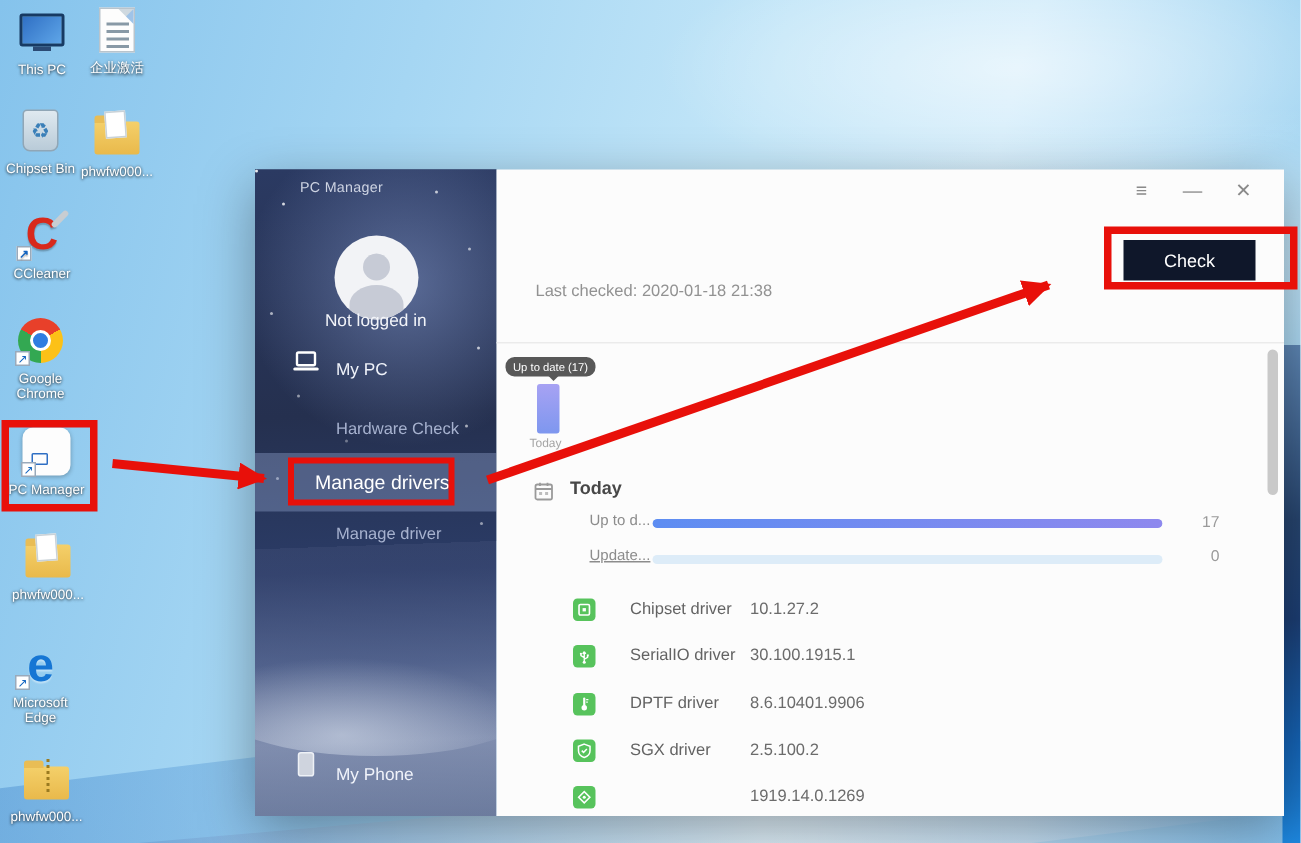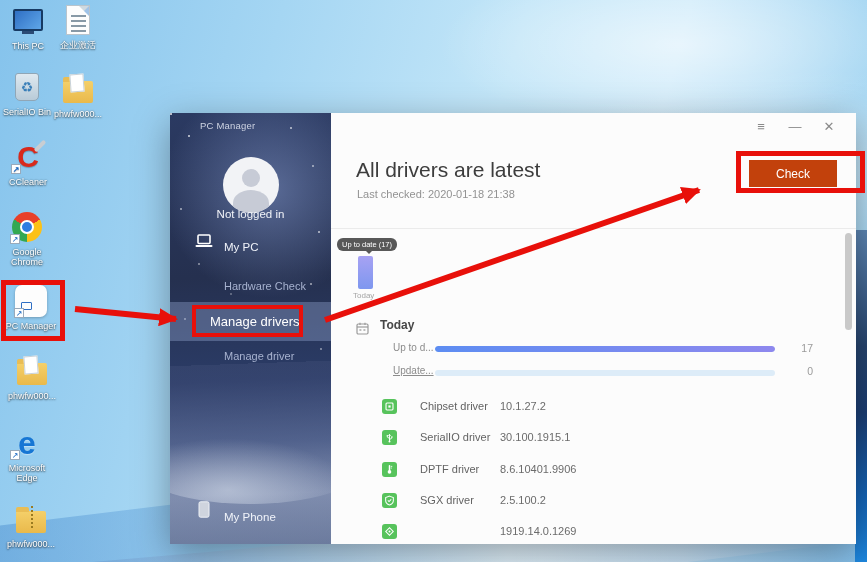--- a/index.html
+++ b/index.html
@@ -79,21 +79,21 @@
       background:linear-gradient(168deg, rgba(72,88,128,0) 0%, rgba(96,112,150,.8) 30%, #8c9ab8 55%, #76префа 0%),
                  linear-gradient(168deg, rgba(70,86,126,.2) 0%, rgba(104,120,158,.85) 32%, #94a2bd 58%, #7788a9 100%); }
   .landscape::before { content:""; position:absolute; left:-30px; top:8px; width:220px; height:70px; border-radius:50%;
       background:radial-gradient(ellipse at 40% 80%, rgba(220,228,240,.55), transparent 65%); }
 
   .main { position:relative; width:525px; height:431px; background:#fcfcfc; }
   .win-controls { position:absolute; top:6px; right:18px; display:flex; gap:16px; color:#8a8a8a; font-size:13px; }
   .win-controls .wc { width:18px; text-align:center; cursor:default; }
   .page-title { position:absolute; left:25px; top:45px; font-size:21px; color:#3d3d3d; }
   .page-subtitle { position:absolute; left:26px; top:75px; font-size:11px; color:#929292; }
-  .check-btn { position:absolute; left:418px; top:47px; width:88px; height:27px; background:#c2410c; color:#fff;
+  .check-btn { position:absolute; left:418px; top:47px; width:88px; height:27px; background:#0f172a; color:#fff;
       font-size:12px; border:none; display:flex; align-items:center; justify-content:center; }
   .divider { position:absolute; left:0; top:115px; width:525px; height:1px; background:#ebebeb; }
 
   .tooltip { position:absolute; left:6px; top:125px; background:#585858; color:#fff; font-size:7.5px;
       padding:2px 5px; border-radius:6px; white-space:nowrap; }
   .tooltip::after { content:""; position:absolute; left:28px; bottom:-3px; border:4px solid transparent; border-top-color:#585858; border-bottom:none; }
   .minibar { position:absolute; left:27px; top:143px; width:15px; height:33px; border-radius:2px;
       background:linear-gradient(180deg,#a7a2f3,#7e97ef); }
   .minibar-label { position:absolute; left:22px; top:178px; font-size:8px; color:#a5a5a5; }
 
@@ -137,21 +137,21 @@
 <div class="dicon" style="left:49px; top:3px;">
   <div class="art">
       <div class="art-doc"></div>
     </div>
   <div class="lbl">企业激活</div>
 </div>
 <div class="dicon" style="left:-2px; top:70px;">
   <div class="art art-bin">
       <div class="can">♻</div>
     </div>
-  <div class="lbl">SerialIO Bin</div>
+  <div class="lbl">Chipset Bin</div>
 </div>
 <div class="dicon" style="left:49px; top:72px;">
   <div class="art art-folder">
       <div class="back"></div>
       <div class="paper"></div>
     </div>
   <div class="lbl">phwfw000...</div>
 </div>
 <div class="dicon" style="left:-1px; top:140px;">
   <div class="art art-cc">C<div class="brush"></div><div class="shortcut">↗</div></div>
@@ -229,21 +229,20 @@
     </div>
   </div>
 
   <div class="main">
     <div class="win-controls">
       <span class="wc">≡</span>
       <span class="wc">—</span>
       <span class="wc">✕</span>
     </div>
 
-    <div class="page-title">All drivers are latest</div>
     <div class="page-subtitle">Last checked: 2020-01-18 21:38</div>
     <button class="check-btn">Check</button>
     <div class="divider"></div>
 
     <div class="tooltip">Up to date (17)</div>
     <div class="minibar"></div>
     <div class="minibar-label">Today</div>
 
     <span class="cal-icon">
       <svg width="13" height="13" viewBox="0 0 13 13">

